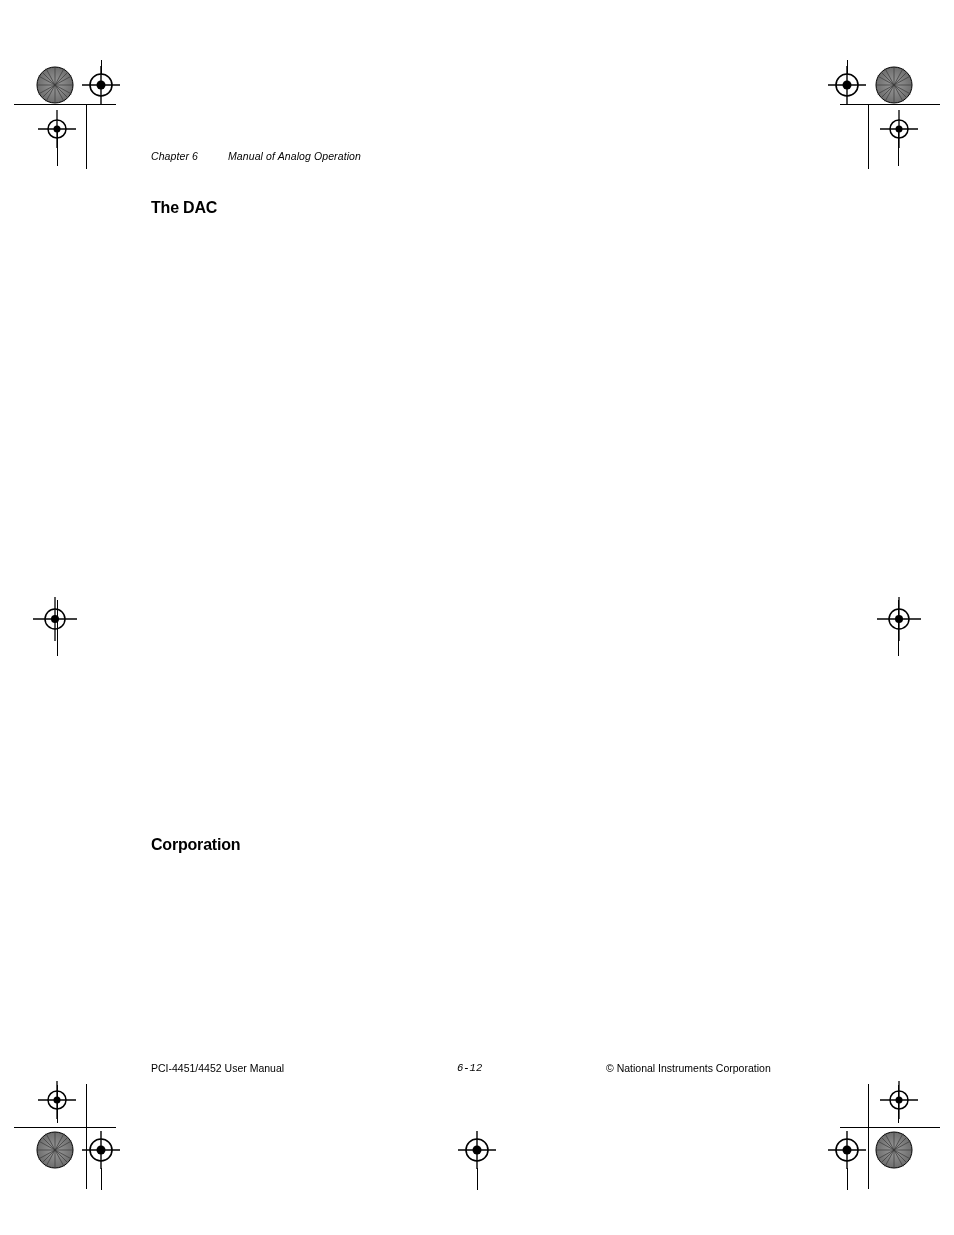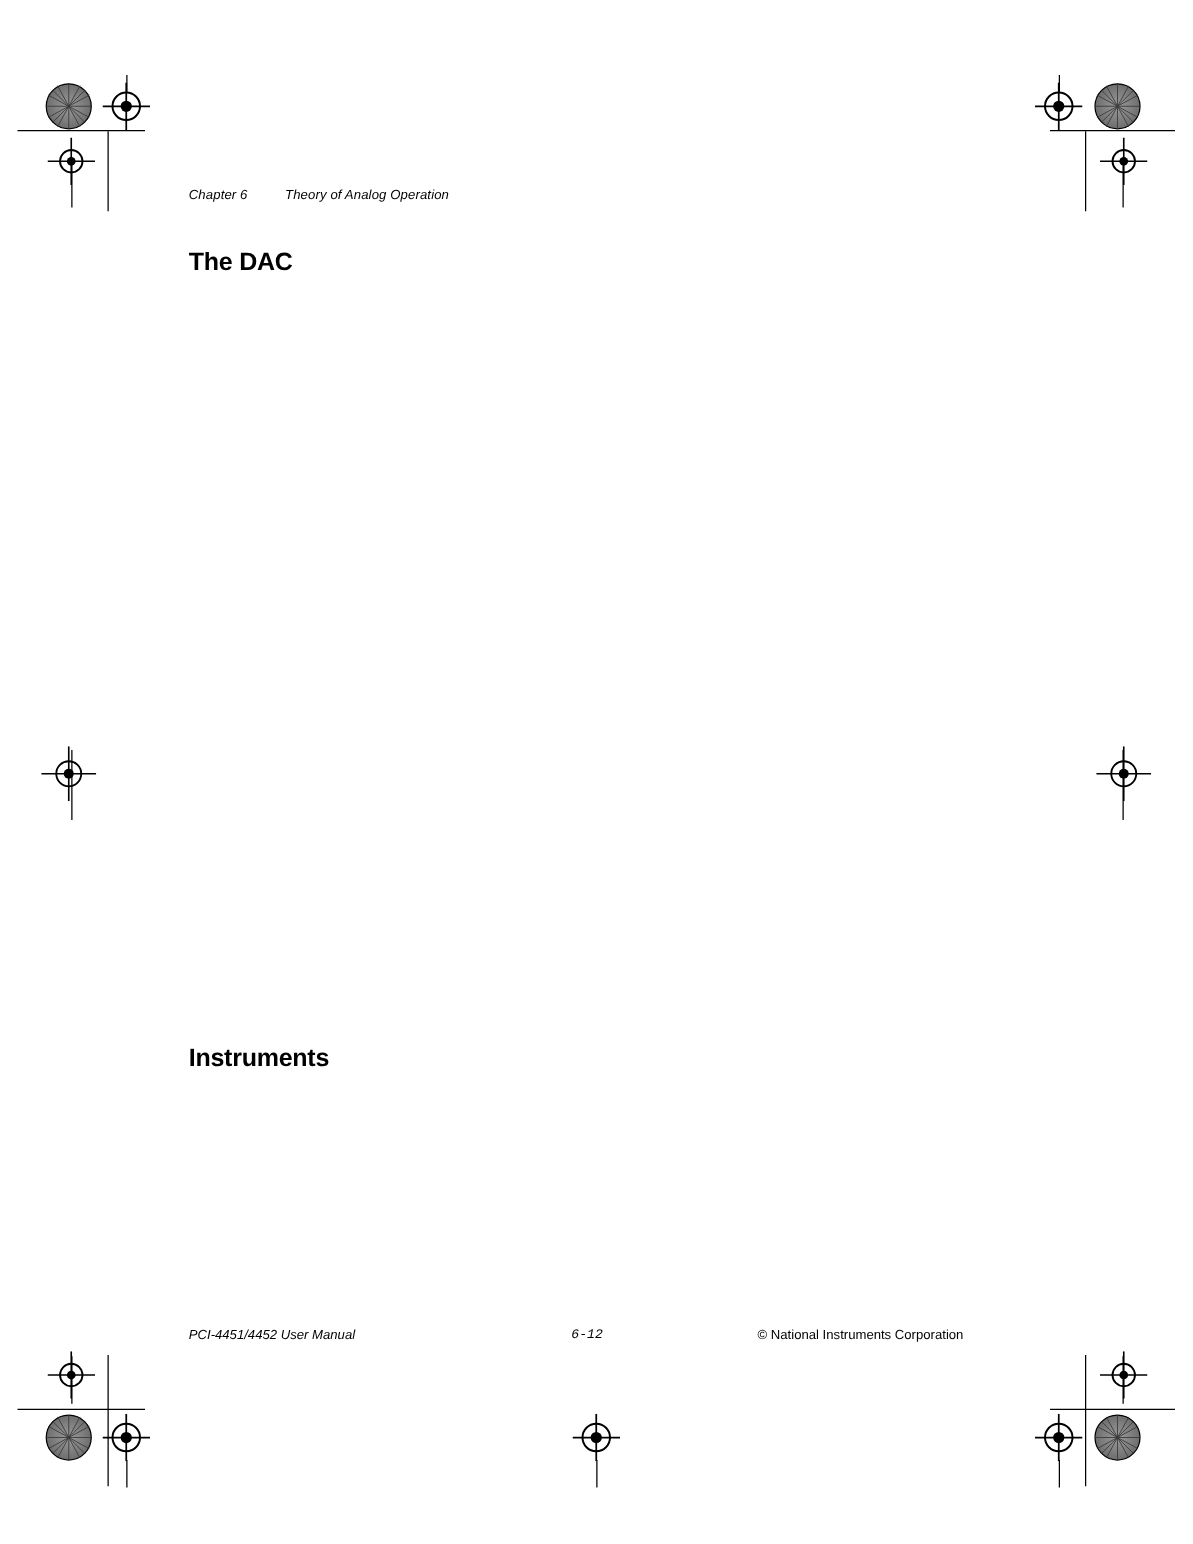--- a/index.html
+++ b/index.html
@@ -48,51 +48,51 @@
     white-space: nowrap;
   }
   .running-head .chap {
     margin-right: 30px;
     text-align: center;
   }
 
   .heading1 {
     position: absolute;
     left: 151px;
-    font-size: 20px;
+    font-size: 16px;
     font-weight: bold;
     font-family: "Liberation Sans", sans-serif;
     letter-spacing: -0.2px;
   }
   #heading-the-dac { top: 199px; }
   #heading-calibration { top: 836px; }
 
   .footer {
     position: absolute;
     top: 1062px;
     font-size: 10.5px;
     font-family: "Liberation Sans", sans-serif;
     white-space: nowrap;
   }
-  .footer-left  { left: 151px; font-style: italic; }
+  .footer-left  { left: 151px; }
   .footer-center{ left: 457px; font-style: italic; font-family: Liberation Mono, monospace; }
   .footer-right { left: 606px; font-style: normal; }
 </style>
 </head>
 <body>
 
 <div class="page-content">
 
   <div class="running-head">
-    <span class="chap">Chapter 6</span><span>Theory of Analog Operation</span>
+    <span class="chap">Chapter 6</span><span>Manual of Analog Operation</span>
   </div>
 
   <div class="heading1" id="heading-the-dac">The DAC</div>
 
-  <div class="heading1" id="heading-calibration">Instruments</div>
+  <div class="heading1" id="heading-calibration">Corporation</div>
 
   <div class="footer footer-left">PCI-4451/4452 User Manual</div>
   <div class="footer footer-center">6-12</div>
   <div class="footer footer-right">© National Instruments Corporation</div>
 
 </div>
 
 <div class="halftone" style="left:36px; top:66px;">
   <svg width="38" height="38" viewBox="0 0 38 38">
     <defs>

